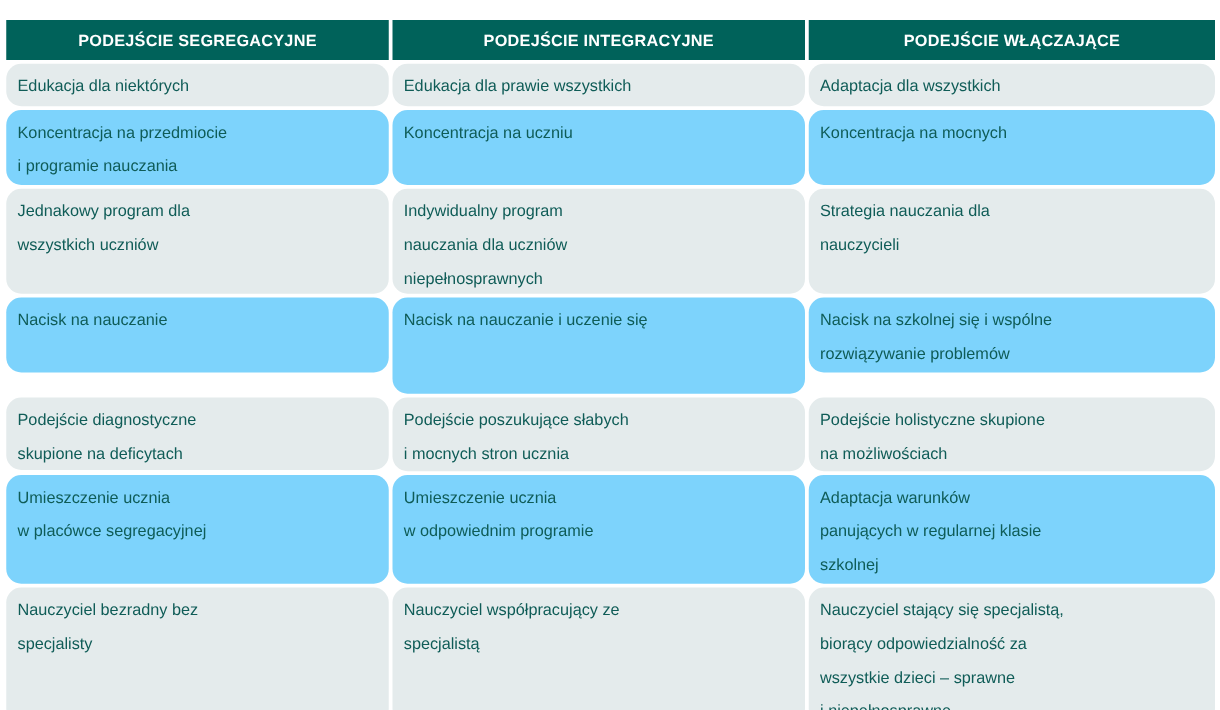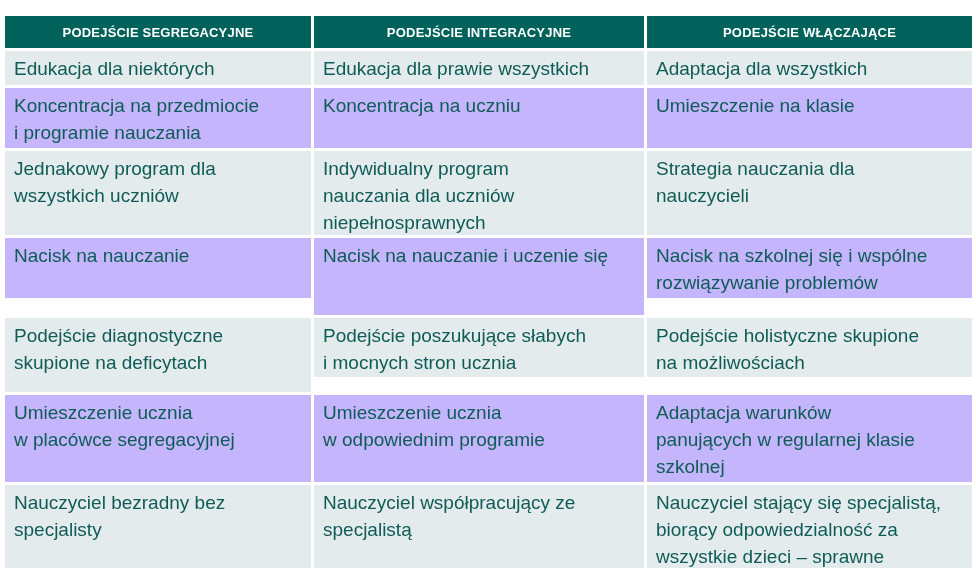--- a/index.html
+++ b/index.html
@@ -34,28 +34,29 @@
     font-weight: bold;
     font-size: 13px;
     text-align: center;
     height: 32px;
     line-height: 33px;
     letter-spacing: 0.2px;
     white-space: nowrap;
   }
   .cell {
     color: #0f5c57;
-    font-size: 19px;
+    font-size: 13px;
     line-height: 27px;
     padding: 4px 8px 3px 9px;
     box-sizing: border-box;
     white-space: pre-line;
+    border-radius: 12px;
   }
   .odd .cell { background: #e4ebec; }
-  .even .cell { background: #c4b5fd; }
+  .even .cell { background: #7dd3fc; }
   .row { display: contents; }
 </style>
 </head>
 <body>
 
 <div class="table">
   <div class="grid">
     <div class="hcell">PODEJŚCIE SEGREGACYJNE</div>
     <div class="hcell">PODEJŚCIE INTEGRACYJNE</div>
     <div class="hcell">PODEJŚCIE WŁĄCZAJĄCE</div>
@@ -63,42 +64,42 @@
     <div class="row odd">
       <div class="cell" style="height:34px">Edukacja dla niektórych</div>
       <div class="cell" style="height:34px">Edukacja dla prawie wszystkich</div>
       <div class="cell" style="height:34px">Adaptacja dla wszystkich</div>
     </div>
 
     <div class="row even">
       <div class="cell" style="height:60px">Koncentracja na przedmiocie
 i programie nauczania</div>
       <div class="cell" style="height:60px">Koncentracja na uczniu</div>
-      <div class="cell" style="height:60px">Umieszczenie na klasie</div>
+      <div class="cell" style="height:60px">Koncentracja na mocnych</div>
     </div>
 
     <div class="row odd">
       <div class="cell" style="height:84px">Jednakowy program dla
 wszystkich uczniów</div>
       <div class="cell" style="height:84px">Indywidualny program
 nauczania dla uczniów
 niepełnosprawnych</div>
       <div class="cell" style="height:84px">Strategia nauczania dla
 nauczycieli</div>
     </div>
 
     <div class="row even">
       <div class="cell" style="height:60px">Nacisk na nauczanie</div>
       <div class="cell" style="height:77px">Nacisk na nauczanie i uczenie się</div>
       <div class="cell" style="height:60px">Nacisk na szkolnej się i wspólne
 rozwiązywanie problemów</div>
     </div>
 
     <div class="row odd">
-      <div class="cell" style="height:74px">Podejście diagnostyczne
+      <div class="cell" style="height:58px">Podejście diagnostyczne
 skupione na deficytach</div>
       <div class="cell" style="height:59px">Podejście poszukujące słabych
 i mocnych stron ucznia</div>
       <div class="cell" style="height:59px">Podejście holistyczne skupione
 na możliwościach</div>
     </div>
 
     <div class="row even">
       <div class="cell" style="height:87px">Umieszczenie ucznia
 w placówce segregacyjnej</div>

